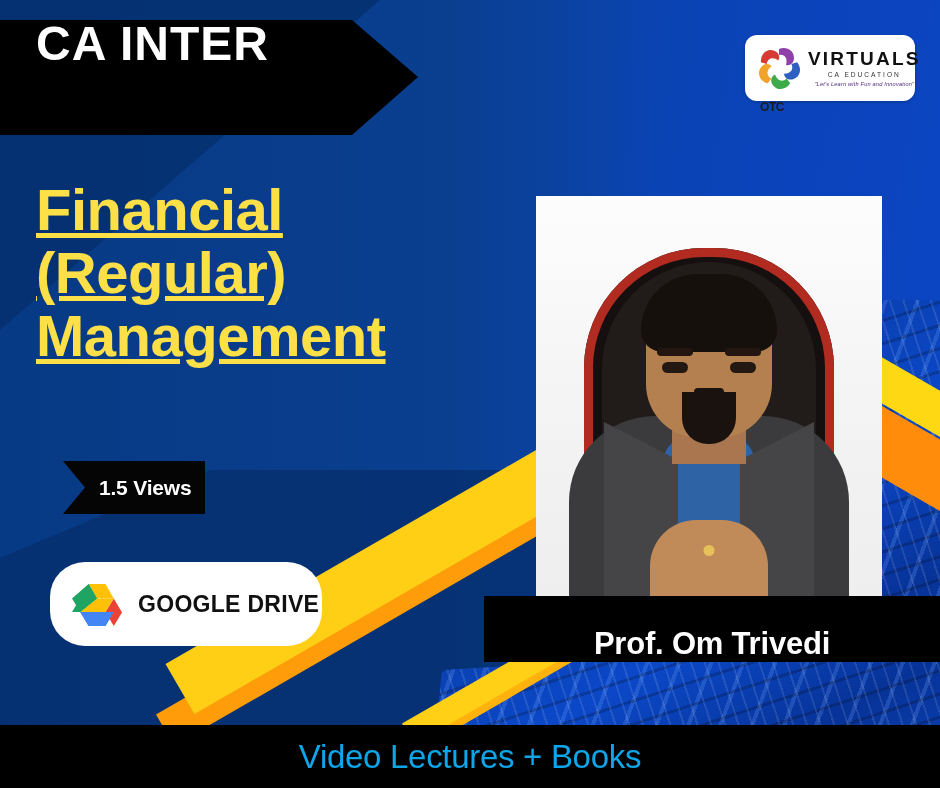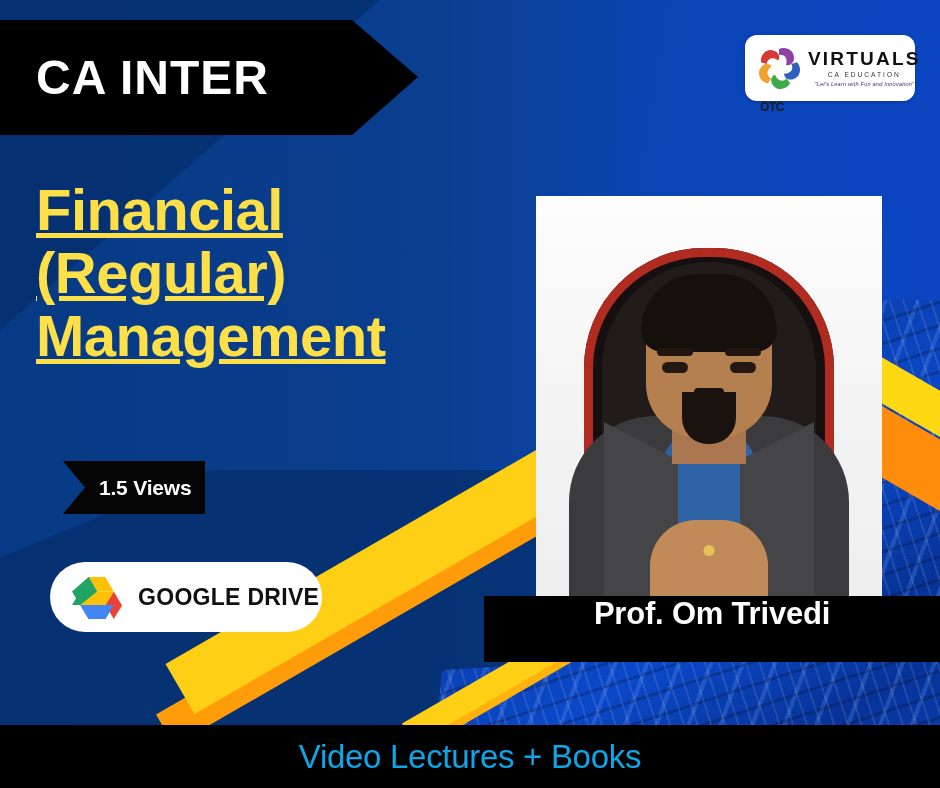--- a/index.html
+++ b/index.html
@@ -93,21 +93,21 @@
     left:408px; top:722px; width:230px; height:24px;
     background:#ffd015;
     transform:rotate(-30deg);
   }
 
   
   .chev {
     position:absolute; left:0; top:20px; width:418px; height:115px;
     background:#000;
     clip-path:polygon(0 0, 352px 0, 418px 57px, 352px 115px, 0 115px);
-    display:flex; align-items:center;
+    display:flex; align-items:flex-start;
     z-index:6;
   }
   .chev-label {
     color:#ffffff;
     font-size:48px;
     font-weight:bold;
     letter-spacing:1px;
     margin-left:36px;
     line-height:1;
   }
@@ -179,21 +179,21 @@
     color:#fff;
     font-size:21px; font-weight:bold;
     display:flex; align-items:center;
     padding:0 22px 0 14px;
     letter-spacing:-.2px;
   }
 
   
   .gd-pill {
     position:absolute; left:50px; top:562px;
-    width:272px; height:70px;
+    width:272px; height:84px;
     background:#fff;
     border-radius:35px;
     display:flex; align-items:center;
     padding-left:22px;
     z-index:6;
   }
   .gd-logo { width:50px; height:44px; flex:0 0 50px; }
   .gd-label {
     margin-left:16px;
     font-size:23px; font-weight:bold; color:#111;
@@ -286,21 +286,21 @@
     position:absolute; left:50%; bottom:56px; transform:translateX(-50%);
     width:11px; height:11px; background:#e6c15a; border-radius:50%;
     z-index:5;
   }
 
   
   .name-bar {
     position:absolute; left:484px; top:596px;
     width:456px; height:66px;
     background:#000;
-    display:flex; align-items:flex-start; justify-content:center;
+    display:flex; align-items:flex-end; justify-content:center;
     z-index:8;
   }
   .name-bar span {
     color:#fff; font-size:31px; font-weight:bold; letter-spacing:-.2px;
   }
 
   
   .bottom-bar {
     position:absolute; left:0; bottom:0; width:940px; height:63px;
     background:#000;

